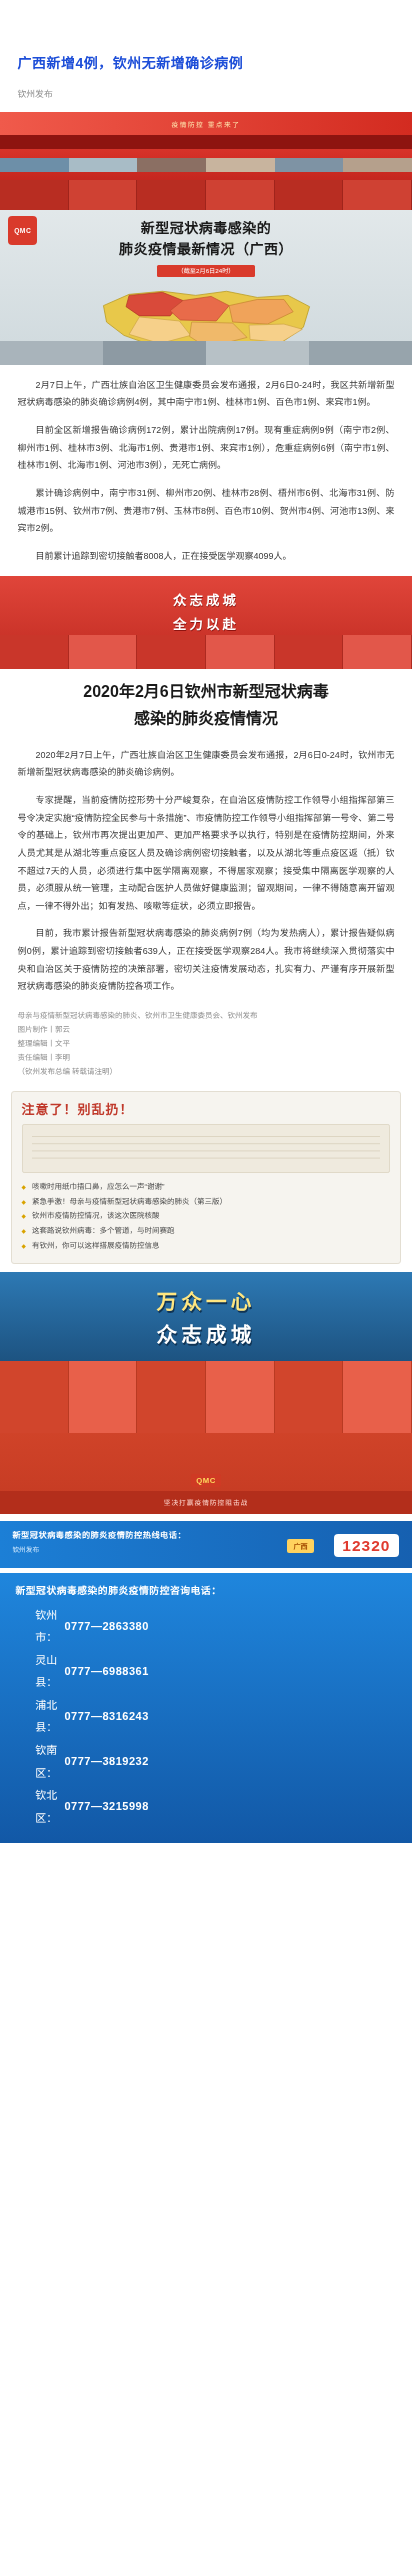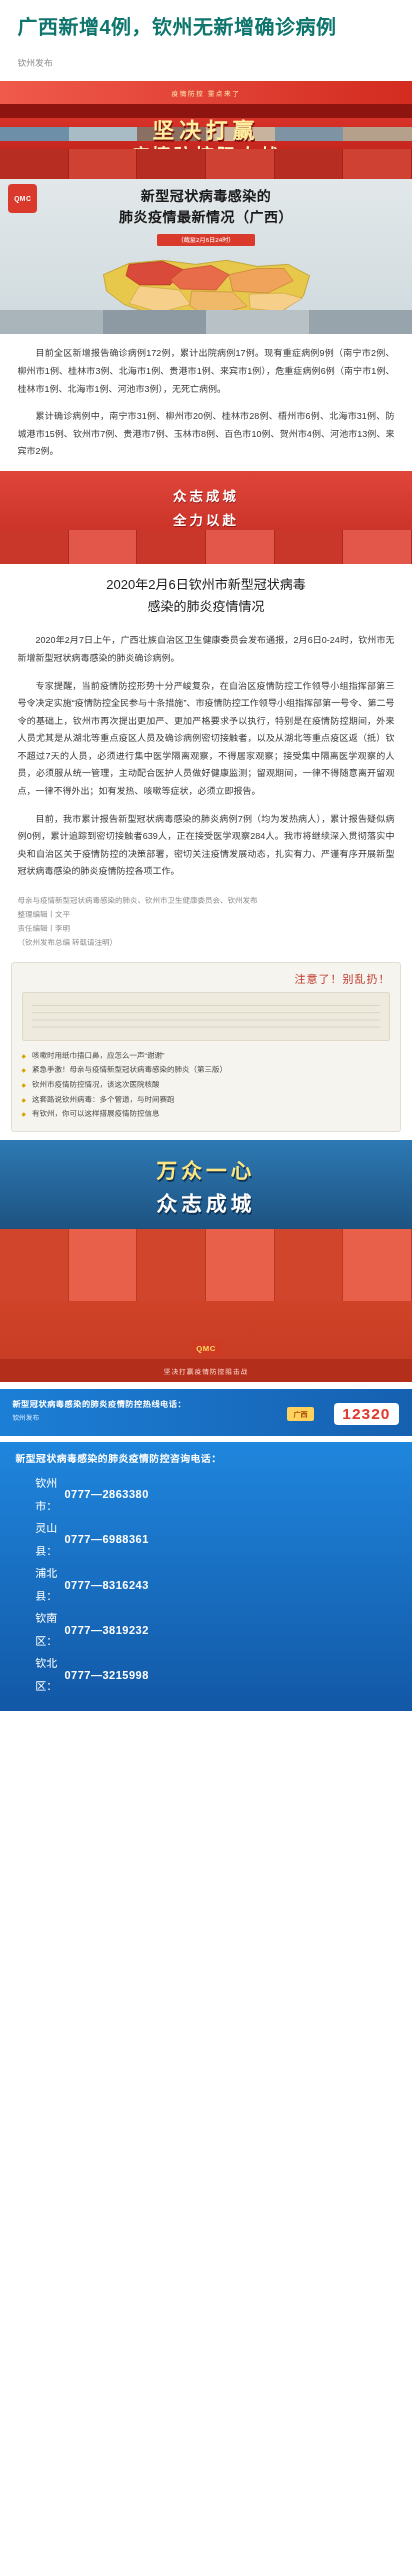--- a/index.html
+++ b/index.html
@@ -11,25 +11,26 @@
     color: #333;
   }
   .page { width: 412px; position: relative; background:#fff; }
 
   
   .header {
     background: #ffffff;
     padding: 13.4px 17.5px 5.2px 17.5px;
   }
   .headline {
-    color: #0f766e;
-    font-size: 20px;
+    color: #1d4ed8;
+    font-size: 14px;
     font-weight: bold;
     line-height: 1.45;
     letter-spacing: 0.5px;
+    margin-top: 40px;
   }
   .account {
     margin-top: 13.4px;
     color: #8a8a8a;
     font-size: 8.8px;
   }
 
   
   .banner-fight {
     position: relative;
@@ -131,43 +132,43 @@
   .bu-text div:nth-child(1){font-size:13.4px;letter-spacing:3.1px;}
   .bu-text div:nth-child(2){font-size:13.4px;letter-spacing:3.1px;margin-top:4.1px;}
   .bu-text div:nth-child(3){font-size:13.4px;letter-spacing:3.1px;margin-top:4.1px;}
   .bu-people{position:absolute;bottom:0;left:0;right:0;height:34px;display:flex;}
   .bu-people i{flex:1;background:#c9362a;border-right:0.5px solid #ad2a20;}
   .bu-people i:nth-child(2n){background:#e2574a;}
 
   
   .sec-title {
     text-align:center;
-    font-size:13px;
-    font-weight:normal;
+    font-size:16px;
+    font-weight:bold;
     color:#1a1a1a;
     line-height:1.7;
     padding: 9.3px 20.6px 3.1px 20.6px;
   }
 
   
   .credits { padding: 3.1px 17.5px 8.2px 17.5px; }
   .credits div {
     font-size:7.5px; color:#8e8e8e; line-height:1.85;
   }
 
   
   .notice {
     margin: 4.1px 11.3px 0 11.3px;
     background:#f6f4ef;
     border:0.5px solid #e3ded2;
     border-radius:3.1px;
     padding: 7.2px 9.3px 9.3px 9.3px;
   }
   .notice-head {
-    text-align:right; font-size:11px; font-weight:normal; color:#c0392b;
+    text-align:left; font-size:13px; font-weight:bold; color:#c0392b;
     letter-spacing:1px; margin-bottom:6.2px;
   }
   .notice-img {
     height:49px; background:#efeade; border:0.5px solid #e0d9c8; border-radius:2.1px;
     margin-bottom:7.2px; position:relative;
   }
   .notice-img:after{
     content:""; position:absolute; left:9.3px; right:9.3px; top:11.3px; height:1px;
     background:#ddd5c2; box-shadow:0 7.2px 0 #ddd5c2, 0 14.4px 0 #ddd5c2, 0 21.6px 0 #ddd5c2;
   }
@@ -268,24 +269,20 @@
     <div class="bf-top">疫情防控 重点来了</div>
     <div class="bf-strip">
       <div class="bf-photos">
         <i></i>
           <i></i>
           <i></i>
           <i></i>
           <i></i>
           <i></i>
       </div>
-    </div>
-    <div class="bf-title">
-      <div class="bf-l1">坚决打赢</div>
-      <div class="bf-l2">疫情防控阻击战</div>
     </div>
     <div class="bf-people">
       <span></span>
         <span></span>
         <span></span>
         <span></span>
         <span></span>
         <span></span>
     </div>
   </div>
@@ -310,22 +307,24 @@
     </div>
     <div class="bn-foot">
       <span></span>
         <span></span>
         <span></span>
         <span></span>
     </div>
   </div>
 
   <div class="body-text">
+    <p>2月7日上午，广西壮族自治区卫生健康委员会发布通报，2月6日0-24时，我区共新增新型冠状病毒感染的肺炎确诊病例4例，其中南宁市1例、桂林市1例、百色市1例、来宾市1例。</p>
     <p>目前全区新增报告确诊病例172例，累计出院病例17例。现有重症病例9例（南宁市2例、柳州市1例、桂林市3例、北海市1例、贵港市1例、来宾市1例），危重症病例6例（南宁市1例、桂林市1例、北海市1例、河池市3例），无死亡病例。</p>
     <p>累计确诊病例中，南宁市31例、柳州市20例、桂林市28例、梧州市6例、北海市31例、防城港市15例、钦州市7例、贵港市7例、玉林市8例、百色市10例、贺州市4例、河池市13例、来宾市2例。</p>
+    <p>目前累计追踪到密切接触者8008人，正在接受医学观察4099人。</p>
   </div>
 
   <div class="banner-unity">
     <div class="bu-text">
       <div>众志成城</div>
       <div>全力以赴</div>
       <div>共克时艰</div>
     </div>
     <div class="bu-people">
       <i></i>
@@ -343,20 +342,21 @@
   </div>
 
   <div class="body-text">
     <p>2020年2月7日上午，广西壮族自治区卫生健康委员会发布通报，2月6日0-24时，钦州市无新增新型冠状病毒感染的肺炎确诊病例。</p>
     <p>专家提醒，当前疫情防控形势十分严峻复杂，在自治区疫情防控工作领导小组指挥部第三号令决定实施“疫情防控全民参与十条措施”、市疫情防控工作领导小组指挥部第一号令、第二号令的基础上，钦州市再次提出更加严、更加严格要求予以执行，特别是在疫情防控期间，外来人员尤其是从湖北等重点疫区人员及确诊病例密切接触者，以及从湖北等重点疫区返（抵）钦不超过7天的人员，必须进行集中医学隔离观察，不得居家观察；接受集中隔离医学观察的人员，必须服从统一管理，主动配合医护人员做好健康监测；留观期间，一律不得随意离开留观点，一律不得外出；如有发热、咳嗽等症状，必须立即报告。</p>
     <p>目前，我市累计报告新型冠状病毒感染的肺炎病例7例（均为发热病人），累计报告疑似病例0例，累计追踪到密切接触者639人，正在接受医学观察284人。我市将继续深入贯彻落实中央和自治区关于疫情防控的决策部署，密切关注疫情发展动态，扎实有力、严谨有序开展新型冠状病毒感染的肺炎疫情防控各项工作。</p>
   </div>
 
   <div class="credits">
     <div>母亲与疫情新型冠状病毒感染的肺炎、钦州市卫生健康委员会、钦州发布</div>
+    <div>图片制作丨郭云</div>
     <div>整理编辑丨文平</div>
     <div>责任编辑丨李明</div>
     <div>（钦州发布总编 转载请注明）</div>
   </div>
 
   <div class="notice">
     <div class="notice-head">注意了！别乱扔！</div>
     <div class="notice-img"></div>
     <ul>
       <li>咳嗽时用纸巾捂口鼻，应怎么一声“谢谢”</li>

